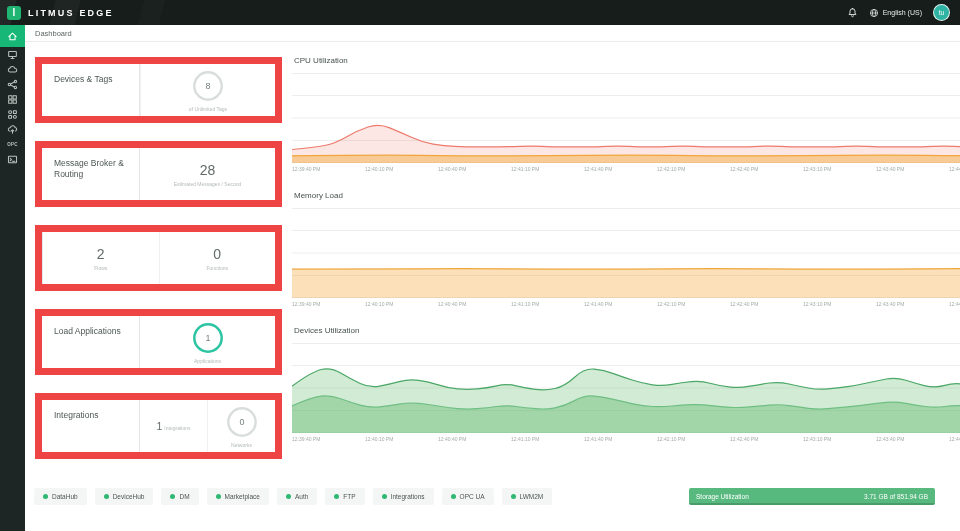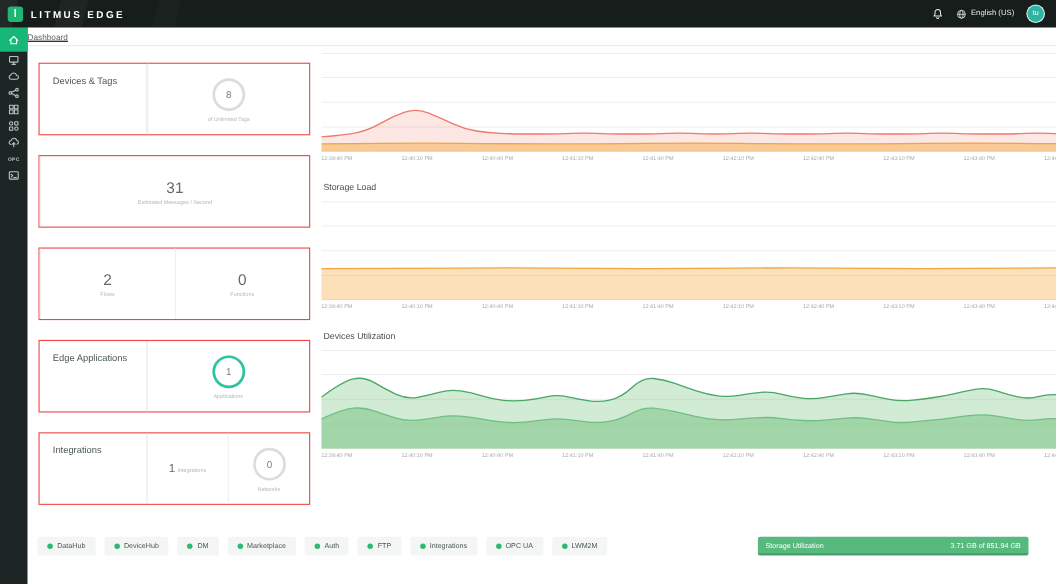--- a/index.html
+++ b/index.html
@@ -25,29 +25,29 @@
 
   
   .sidebar { position:absolute; left:0; top:25px; width:25px; bottom:0; background:#1e2625;
              display:flex; flex-direction:column; z-index:5; }
   .side-item { height:15px; display:flex; align-items:center; justify-content:center; cursor:pointer; flex:0 0 auto; }
   .side-item.active { height:22px; background:#17b877; }
   .side-opc { color:#b9c3bf; font-size:4.5px; font-weight:bold; letter-spacing:0.3px; }
 
   
   .breadcrumb-bar { position:absolute; left:25px; top:25px; right:0; height:17px; background:#fff;
-                    border-bottom:1px solid #e9ecea; display:flex; align-items:center; z-index:4;text-decoration:underline; }
+                    border-bottom:1px solid #e9ecea; display:flex; align-items:center; padding-left:10px; z-index:4; }
   .breadcrumb { font-size:7.5px; color:#5b6663; }
 
   
   .main { position:absolute; left:25px; top:42px; right:0; bottom:0; background:#fff; }
 
   
   .stats { position:absolute; left:10px; top:15px; width:247px; }
-  .stat-row { display:flex; background:#fff; border:1px solid #ef4444; height:66px; margin-bottom:18px; cursor:pointer; }
+  .stat-row { display:flex; background:#fff; border:7px solid #ef4444; height:66px; margin-bottom:18px; cursor:pointer; }
   .stat-title { width:97px; padding:10px 6px 0 12px; font-size:8.5px; color:#4c5755; line-height:1.35; }
   .stat-body { flex:1; border-left:1px solid #e5e8e7; display:flex; align-items:stretch; }
   .metric { flex:1; display:flex; flex-direction:column; align-items:center; justify-content:center; }
   .metric.divided { border-left:1px solid #eef1f0; }
   .metric-caption { font-size:5px; color:#b3bab7; margin-top:3px; text-align:center; padding:0 3px; }
   .metric-value { font-size:14px; color:#616b68; }
   .metric-inline { display:flex; align-items:baseline; }
   .inline-value { font-size:10.5px; color:#616b68; }
   .inline-caption { font-size:5px; color:#b3bab7; margin-left:2px; }
 
@@ -171,41 +171,42 @@
             <div class="metric divided">
               <svg width="34" height="34" viewBox="0 0 36 36">
                 <circle cx="18" cy="18" r="14.5" fill="none" stroke="#d9dedc" stroke-width="2.6"></circle>
                 <text x="18" y="21.5" text-anchor="middle" font-size="9.5" fill="#75807d">8</text>
               </svg>
               <div class="metric-caption">of Unlimited Tags</div>
             </div>
           </div>
         </div>
         <div class="stat-row">
+          <div class="stat-title">Message Broker &amp; Routing</div>
           <div class="stat-body">
             <div class="metric">
-              <div class="metric-value">31</div>
+              <div class="metric-value">28</div>
               <div class="metric-caption">Estimated Messages / Second</div>
             </div>
           </div>
         </div>
         <div class="stat-row">
           <div class="stat-body">
             <div class="metric">
               <div class="metric-value">2</div>
               <div class="metric-caption">Flows</div>
             </div>
             <div class="metric divided">
               <div class="metric-value">0</div>
               <div class="metric-caption">Functions</div>
             </div>
           </div>
         </div>
         <div class="stat-row">
-          <div class="stat-title">Edge Applications</div>
+          <div class="stat-title">Load Applications</div>
           <div class="stat-body">
             <div class="metric">
               <svg width="34" height="34" viewBox="0 0 36 36">
                 <circle cx="18" cy="18" r="14.5" fill="none" stroke="#edf0ef" stroke-width="2.6"></circle>
                 <circle cx="18" cy="18" r="14.5" fill="none" stroke="#2bc5a3" stroke-width="2.6" stroke-linecap="round" stroke-dasharray="91.106186954104 91.106186954104" transform="rotate(-90 18 18)"></circle>
                 <text x="18" y="21.5" text-anchor="middle" font-size="9.5" fill="#75807d">1</text>
               </svg>
               <div class="metric-caption">Applications</div>
             </div>
           </div>
@@ -224,20 +225,21 @@
                 <circle cx="18" cy="18" r="14.5" fill="none" stroke="#d9dedc" stroke-width="2.6"></circle>
                 <text x="18" y="21.5" text-anchor="middle" font-size="9.5" fill="#75807d">0</text>
               </svg>
               <div class="metric-caption">Networks</div>
             </div>
           </div>
         </div>
       </section>
     <section class="charts" id="charts">
         <div class="chart-block">
+          <div class="chart-title">CPU Utilization</div>
           <svg width="760" height="90" viewBox="0 0 760 90" class="chart-svg">
             <line x1="0" x2="760" y1="0.5" y2="0.5" stroke="#ededed" stroke-width="1"></line>
             <line x1="0" x2="760" y1="22.5" y2="22.5" stroke="#ededed" stroke-width="1"></line>
             <line x1="0" x2="760" y1="45" y2="45" stroke="#ededed" stroke-width="1"></line>
             <line x1="0" x2="760" y1="67.5" y2="67.5" stroke="#ededed" stroke-width="1"></line>
             <line x1="0" x2="760" y1="89.5" y2="89.5" stroke="#ededed" stroke-width="1"></line>
             <path d="M0.0,76.5 Q21.7,74.7 32.6,72.5 Q43.4,70.2 54.3,63.9 Q65.1,57.6 76.0,54.0 Q86.9,50.4 97.7,54.9 Q108.6,59.4 119.4,64.3 Q130.3,69.3 141.1,71.1 Q152.0,72.9 162.9,73.3 Q173.7,73.8 184.6,73.8 Q195.4,73.8 206.3,73.8 Q217.1,73.8 228.0,73.3 Q238.9,72.9 249.7,73.3 Q260.6,73.8 271.4,73.8 Q282.3,73.8 293.1,73.8 Q304.0,73.8 314.9,73.3 Q325.7,72.9 336.6,73.3 Q347.4,73.8 358.3,73.8 Q369.1,73.8 380.0,73.3 Q390.9,72.9 401.7,73.3 Q412.6,73.8 423.4,73.8 Q434.3,73.8 445.1,73.8 Q456.0,73.8 466.9,73.3 Q477.7,72.9 488.6,73.3 Q499.4,73.8 510.3,73.8 Q521.1,73.8 532.0,73.8 Q542.9,73.8 553.7,73.3 Q564.6,72.9 575.4,73.3 Q586.3,73.8 597.1,73.8 Q608.0,73.8 618.9,73.8 Q629.7,73.8 640.6,73.3 Q651.4,72.9 662.3,73.3 Q673.1,73.8 684.0,73.8 Q694.9,73.8 705.7,73.3 Q716.6,72.9 727.4,73.3 Q738.3,73.8 749.1,73.8 L760.0,73.8 L760,90 L0,90 Z" fill="rgba(239,108,96,0.16)" stroke="none"></path>
             <path d="M0.0,76.5 Q21.7,74.7 32.6,72.5 Q43.4,70.2 54.3,63.9 Q65.1,57.6 76.0,54.0 Q86.9,50.4 97.7,54.9 Q108.6,59.4 119.4,64.3 Q130.3,69.3 141.1,71.1 Q152.0,72.9 162.9,73.3 Q173.7,73.8 184.6,73.8 Q195.4,73.8 206.3,73.8 Q217.1,73.8 228.0,73.3 Q238.9,72.9 249.7,73.3 Q260.6,73.8 271.4,73.8 Q282.3,73.8 293.1,73.8 Q304.0,73.8 314.9,73.3 Q325.7,72.9 336.6,73.3 Q347.4,73.8 358.3,73.8 Q369.1,73.8 380.0,73.3 Q390.9,72.9 401.7,73.3 Q412.6,73.8 423.4,73.8 Q434.3,73.8 445.1,73.8 Q456.0,73.8 466.9,73.3 Q477.7,72.9 488.6,73.3 Q499.4,73.8 510.3,73.8 Q521.1,73.8 532.0,73.8 Q542.9,73.8 553.7,73.3 Q564.6,72.9 575.4,73.3 Q586.3,73.8 597.1,73.8 Q608.0,73.8 618.9,73.8 Q629.7,73.8 640.6,73.3 Q651.4,72.9 662.3,73.3 Q673.1,73.8 684.0,73.8 Q694.9,73.8 705.7,73.3 Q716.6,72.9 727.4,73.3 Q738.3,73.8 749.1,73.8 L760.0,73.8" fill="none" stroke="#ed7a6c" stroke-width="1.2"></path>
             <path d="M0.0,82.8 Q84.4,81.9 126.7,82.3 Q168.9,82.8 211.1,82.8 Q253.3,82.8 295.6,82.3 Q337.8,81.9 380.0,82.3 Q422.2,82.8 464.4,82.8 Q506.7,82.8 548.9,82.3 Q591.1,81.9 633.3,82.3 Q675.6,82.8 717.8,82.8 L760.0,82.8 L760,90 L0,90 Z" fill="rgba(245,167,54,0.45)" stroke="none"></path>
             <path d="M0.0,82.8 Q84.4,81.9 126.7,82.3 Q168.9,82.8 211.1,82.8 Q253.3,82.8 295.6,82.3 Q337.8,81.9 380.0,82.3 Q422.2,82.8 464.4,82.8 Q506.7,82.8 548.9,82.3 Q591.1,81.9 633.3,82.3 Q675.6,82.8 717.8,82.8 L760.0,82.8" fill="none" stroke="#f0a63c" stroke-width="1.2"></path>
@@ -249,21 +251,21 @@
             <span class="tick" style="left: 219px;">12:41:10 PM</span>
             <span class="tick" style="left: 292px;">12:41:40 PM</span>
             <span class="tick" style="left: 365px;">12:42:10 PM</span>
             <span class="tick" style="left: 438px;">12:42:40 PM</span>
             <span class="tick" style="left: 511px;">12:43:10 PM</span>
             <span class="tick" style="left: 584px;">12:43:40 PM</span>
             <span class="tick" style="left: 657px;">12:44:10 PM</span>
           </div>
         </div>
         <div class="chart-block">
-          <div class="chart-title">Storage Load</div>
+          <div class="chart-title">Memory Load</div>
           <svg width="760" height="90" viewBox="0 0 760 90" class="chart-svg">
             <line x1="0" x2="760" y1="0.5" y2="0.5" stroke="#ededed" stroke-width="1"></line>
             <line x1="0" x2="760" y1="22.5" y2="22.5" stroke="#ededed" stroke-width="1"></line>
             <line x1="0" x2="760" y1="45" y2="45" stroke="#ededed" stroke-width="1"></line>
             <line x1="0" x2="760" y1="67.5" y2="67.5" stroke="#ededed" stroke-width="1"></line>
             <line x1="0" x2="760" y1="89.5" y2="89.5" stroke="#ededed" stroke-width="1"></line>
             <path d="M0.0,61.2 Q84.4,61.2 126.7,60.8 Q168.9,60.3 211.1,60.8 Q253.3,61.2 295.6,61.2 Q337.8,61.2 380.0,60.8 Q422.2,60.3 464.4,60.8 Q506.7,61.2 548.9,61.2 Q591.1,61.2 633.3,60.8 Q675.6,60.3 717.8,60.8 L760.0,61.2 L760,90 L0,90 Z" fill="rgba(245,167,54,0.35)" stroke="none"></path>
             <path d="M0.0,61.2 Q84.4,61.2 126.7,60.8 Q168.9,60.3 211.1,60.8 Q253.3,61.2 295.6,61.2 Q337.8,61.2 380.0,60.8 Q422.2,60.3 464.4,60.8 Q506.7,61.2 548.9,61.2 Q591.1,61.2 633.3,60.8 Q675.6,60.3 717.8,60.8 L760.0,61.2" fill="none" stroke="#f0a63c" stroke-width="1.2"></path>
           </svg>
           <div class="ticks">

